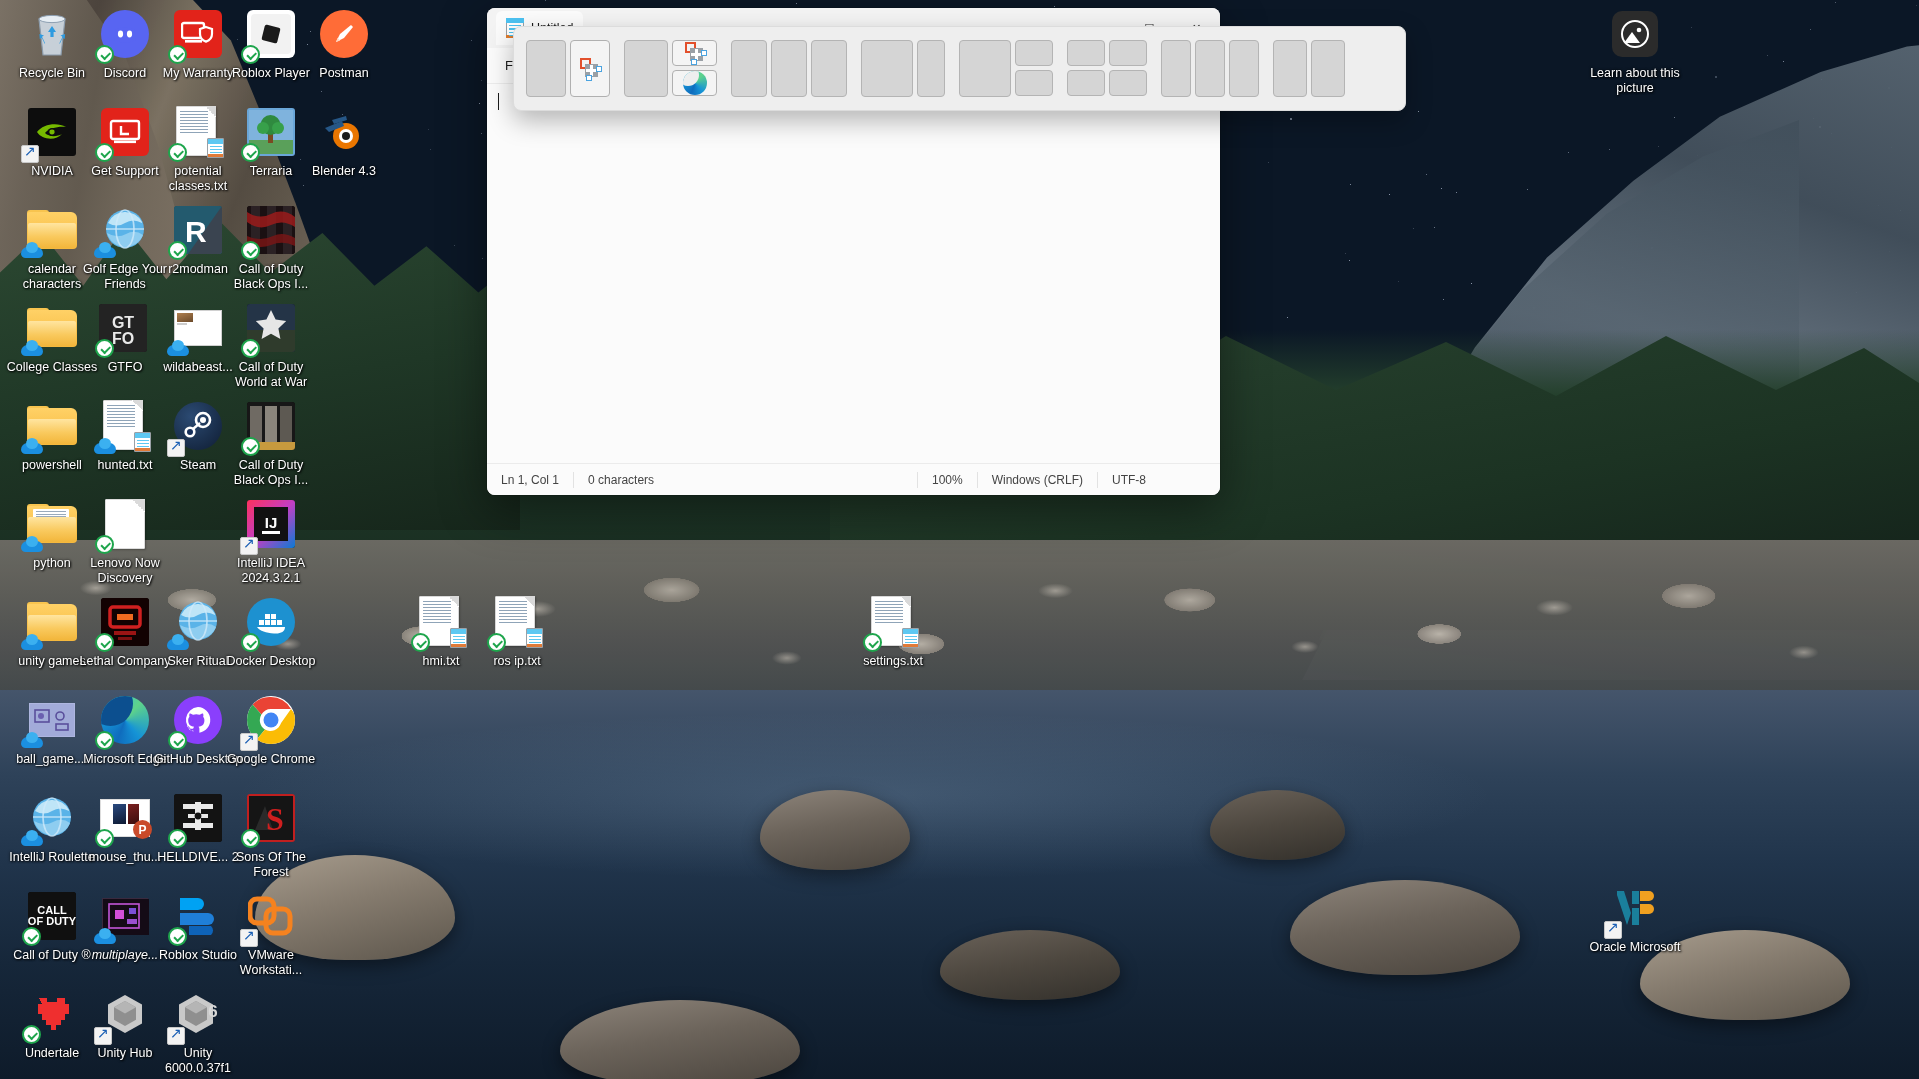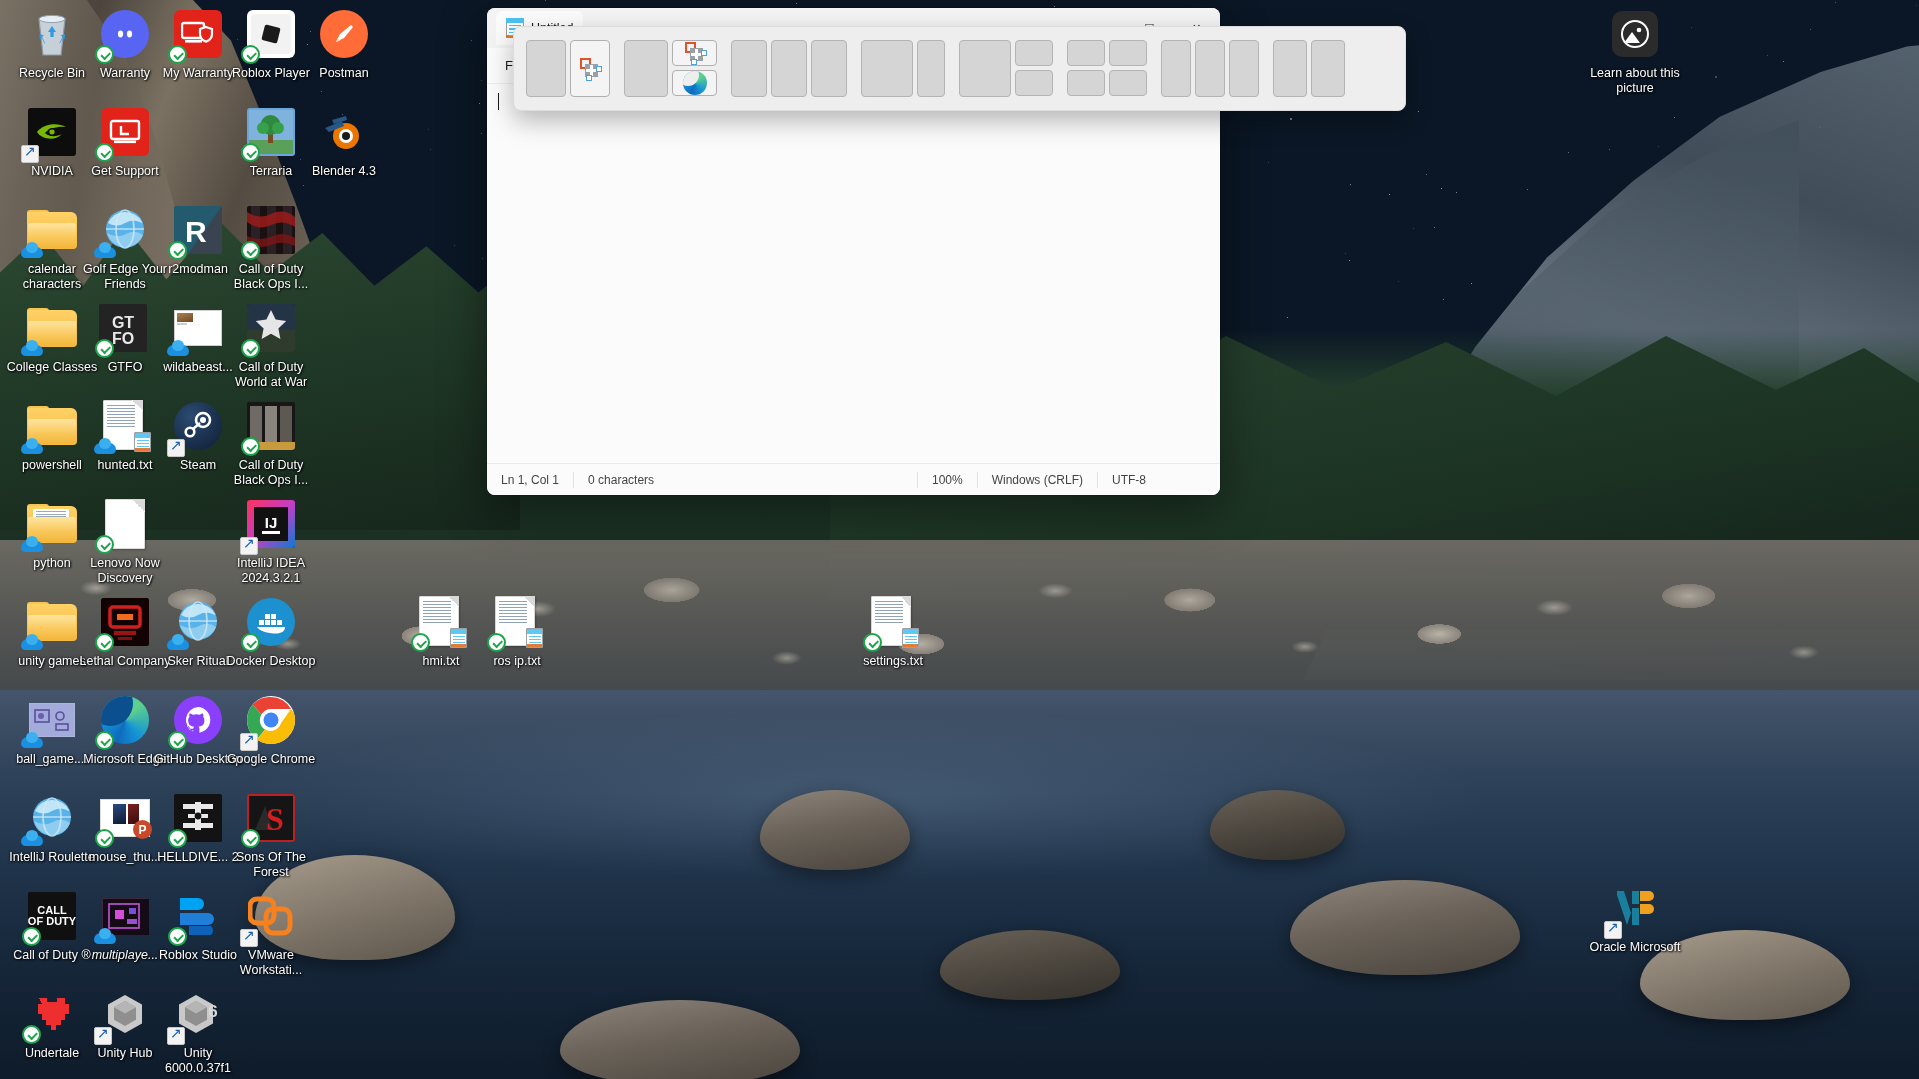--- a/index.html
+++ b/index.html
@@ -536,21 +536,21 @@
           <ellipse cx="10.5" cy="11" rx="3.4" ry="4.2" fill="#fff"></ellipse>
           <ellipse cx="19.5" cy="11" rx="3.4" ry="4.2" fill="#fff"></ellipse>
           <path d="M4 17 Q15 22 26 17 L24 6 Q15 2 6 6 Z" fill="#5865F2"></path>
           <ellipse cx="10.5" cy="11" rx="2.6" ry="3.4" fill="#fff"></ellipse>
           <ellipse cx="19.5" cy="11" rx="2.6" ry="3.4" fill="#fff"></ellipse>
         </svg>
             </div>
           </div>
           <div class="badge-check"></div>
         </div>
-        <div class="label">Warranty</div>
+        <div class="label">Discord</div>
       </div>
       <div class="dicon" style="left: 150px; top: 6px;">
         <div class="glyph">
           <div style="position: relative; width: 52px; height: 52px; display: flex; align-items: center; justify-content: center;">
             <div class="tile" style="background:#E2231A">
         <svg width="34" height="28" viewBox="0 0 34 28">
           <rect x="1" y="3" width="22" height="15" rx="2" fill="none" stroke="#fff" stroke-width="2.4"></rect>
           <rect x="4" y="20" width="17" height="2.6" fill="#fff"></rect>
           <path d="M25 7 l6 2 v5 c0 4-3 6.5-6 7.6 -3-1.1-6-3.6-6-7.6 V9 Z" fill="#E2231A" stroke="#fff" stroke-width="2.2"></path>
         </svg>
@@ -609,20 +609,50 @@
         <svg width="34" height="26" viewBox="0 0 34 26">
           <rect x="3" y="2" width="28" height="18" rx="2" fill="none" stroke="#fff" stroke-width="2.4"></rect>
           <rect x="6" y="21.5" width="22" height="2.6" fill="#fff"></rect>
           <path d="M13 7 v8 h8" fill="none" stroke="#fff" stroke-width="2.4"></path>
         </svg>
             </div>
           </div>
           <div class="badge-check"></div>
         </div>
         <div class="label">Get Support</div>
+      </div>
+      <div class="dicon" style="left: 150px; top: 104px;">
+        <div class="glyph">
+          <div style="position: relative; width: 52px; height: 52px; display: flex; align-items: center; justify-content: center;">
+            <div class="txtfile">
+        <div class="page"></div>
+              <div class="fold"></div>
+        <div class="lines">
+                <i></i>
+                <i></i>
+                <i></i>
+                <i></i>
+                <i></i>
+                <i></i>
+                <i></i>
+                <i></i>
+              </div>
+        <div class="np">
+                <div class="npl">
+                  <i></i>
+                  <i></i>
+                  <i></i>
+                  <i></i>
+                </div>
+              </div>
+      </div>
+          </div>
+          <div class="badge-check"></div>
+        </div>
+        <div class="label">potential classes.txt</div>
       </div>
       <div class="dicon" style="left: 223px; top: 104px;">
         <div class="glyph">
           <div style="position: relative; width: 52px; height: 52px; display: flex; align-items: center; justify-content: center;">
             <div class="tile sq" style="background:#6aa6d8">
         <svg width="44" height="44" viewBox="0 0 44 44">
           <rect width="44" height="44" fill="#7fb3dd"></rect>
           <rect y="30" width="44" height="14" fill="#5aa05a"></rect>
           <rect x="19" y="18" width="5" height="15" fill="#7a4a22"></rect>
           <circle cx="21.5" cy="15" r="10" fill="#2f8a3f"></circle>

